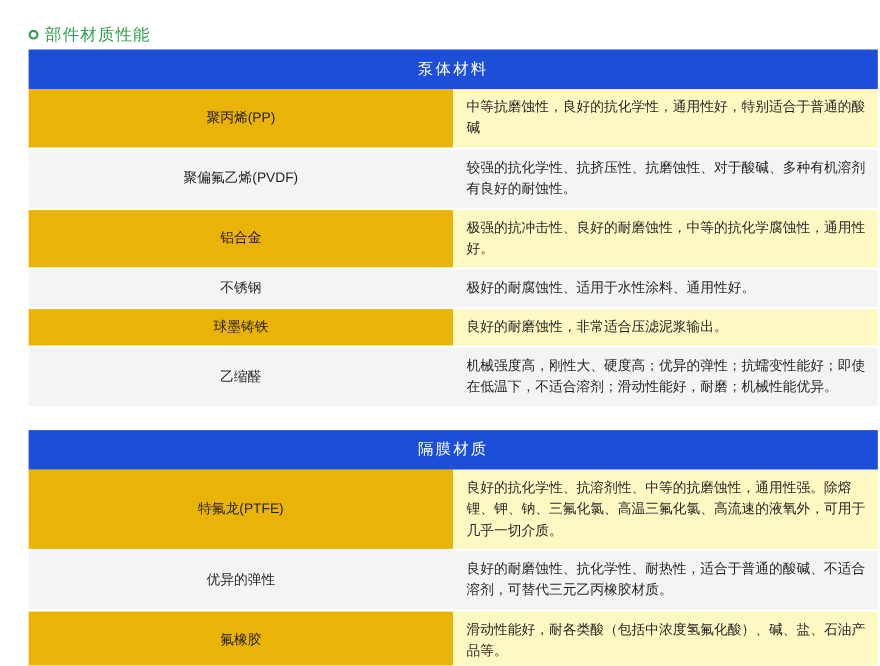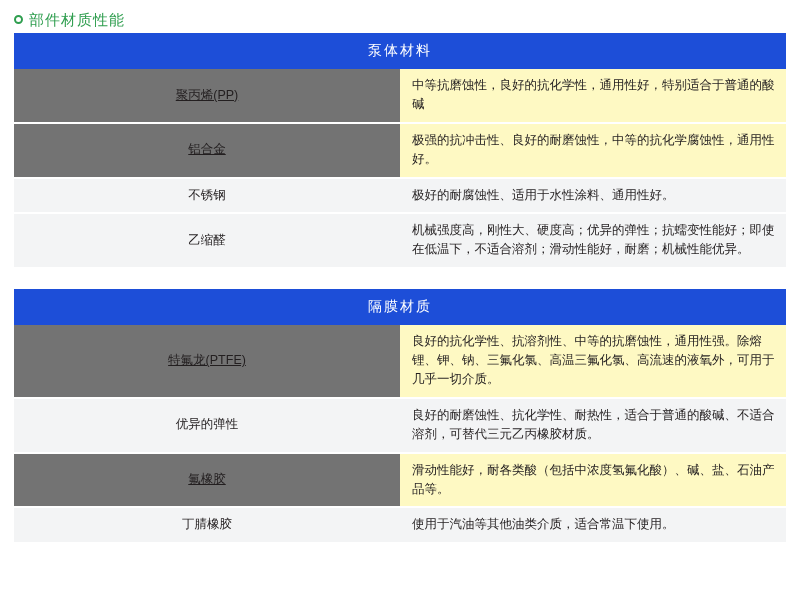--- a/index.html
+++ b/index.html
@@ -12,21 +12,21 @@
     background: #ffffff;
     font-family: "Liberation Sans", "DejaVu Sans", sans-serif;
     color: #231f20;
     overflow: hidden;
   }
   .page {
     position: relative;
     width: 800px;
     height: 605px;
     box-sizing: border-box;
-    padding: 0;
+    padding: 12px;
   }
   
   .page-heading {
     display: flex;
     align-items: center;
     gap: 6px;
     padding: 12px 0 6px 14px;
   }
   .heading-dot {
     width: 9px;
@@ -79,21 +79,21 @@
   .col-name {
     width: 180px;
     text-align: center;
     padding: 7px 6px;
     color: #231f20;
   }
   .col-desc {
     padding: 7px 10px 7px 12px;
     color: #231f20;
   }
-  .row-a .col-name { background: #737373; text-decoration: underline; }
+  .row-a .col-name { background: #eab308; }
   .row-a .col-desc { background: #fef9c3; }
   .row-b .col-name { background: #f3f4f5; }
   .row-b .col-desc { background: #f3f4f5; }
 </style>
 </head>
 <body>
 
 <div class="page">
 
   <div class="page-heading">
@@ -106,27 +106,35 @@
       <thead>
         <tr>
           <th class="thead-cell" colspan="2">泵体材料</th>
         </tr>
       </thead>
       <tbody>
         <tr class="row-a">
           <td class="col-name">聚丙烯(PP)</td>
           <td class="col-desc">中等抗磨蚀性，良好的抗化学性，通用性好，特别适合于普通的酸碱</td>
         </tr>
+        <tr class="row-b">
+          <td class="col-name">聚偏氟乙烯(PVDF)</td>
+          <td class="col-desc">较强的抗化学性、抗挤压性、抗磨蚀性、对于酸碱、多种有机溶剂有良好的耐蚀性。</td>
+        </tr>
         <tr class="row-a">
           <td class="col-name">铝合金</td>
           <td class="col-desc">极强的抗冲击性、良好的耐磨蚀性，中等的抗化学腐蚀性，通用性好。</td>
         </tr>
         <tr class="row-b">
           <td class="col-name">不锈钢</td>
           <td class="col-desc">极好的耐腐蚀性、适用于水性涂料、通用性好。</td>
+        </tr>
+        <tr class="row-a">
+          <td class="col-name">球墨铸铁</td>
+          <td class="col-desc">良好的耐磨蚀性，非常适合压滤泥浆输出。</td>
         </tr>
         <tr class="row-b">
           <td class="col-name">乙缩醛</td>
           <td class="col-desc">机械强度高，刚性大、硬度高；优异的弹性；抗蠕变性能好；即使在低温下，不适合溶剂；滑动性能好，耐磨；机械性能优异。</td>
         </tr>
       </tbody>
     </table>
   </div>
 
   <div class="table-block">

